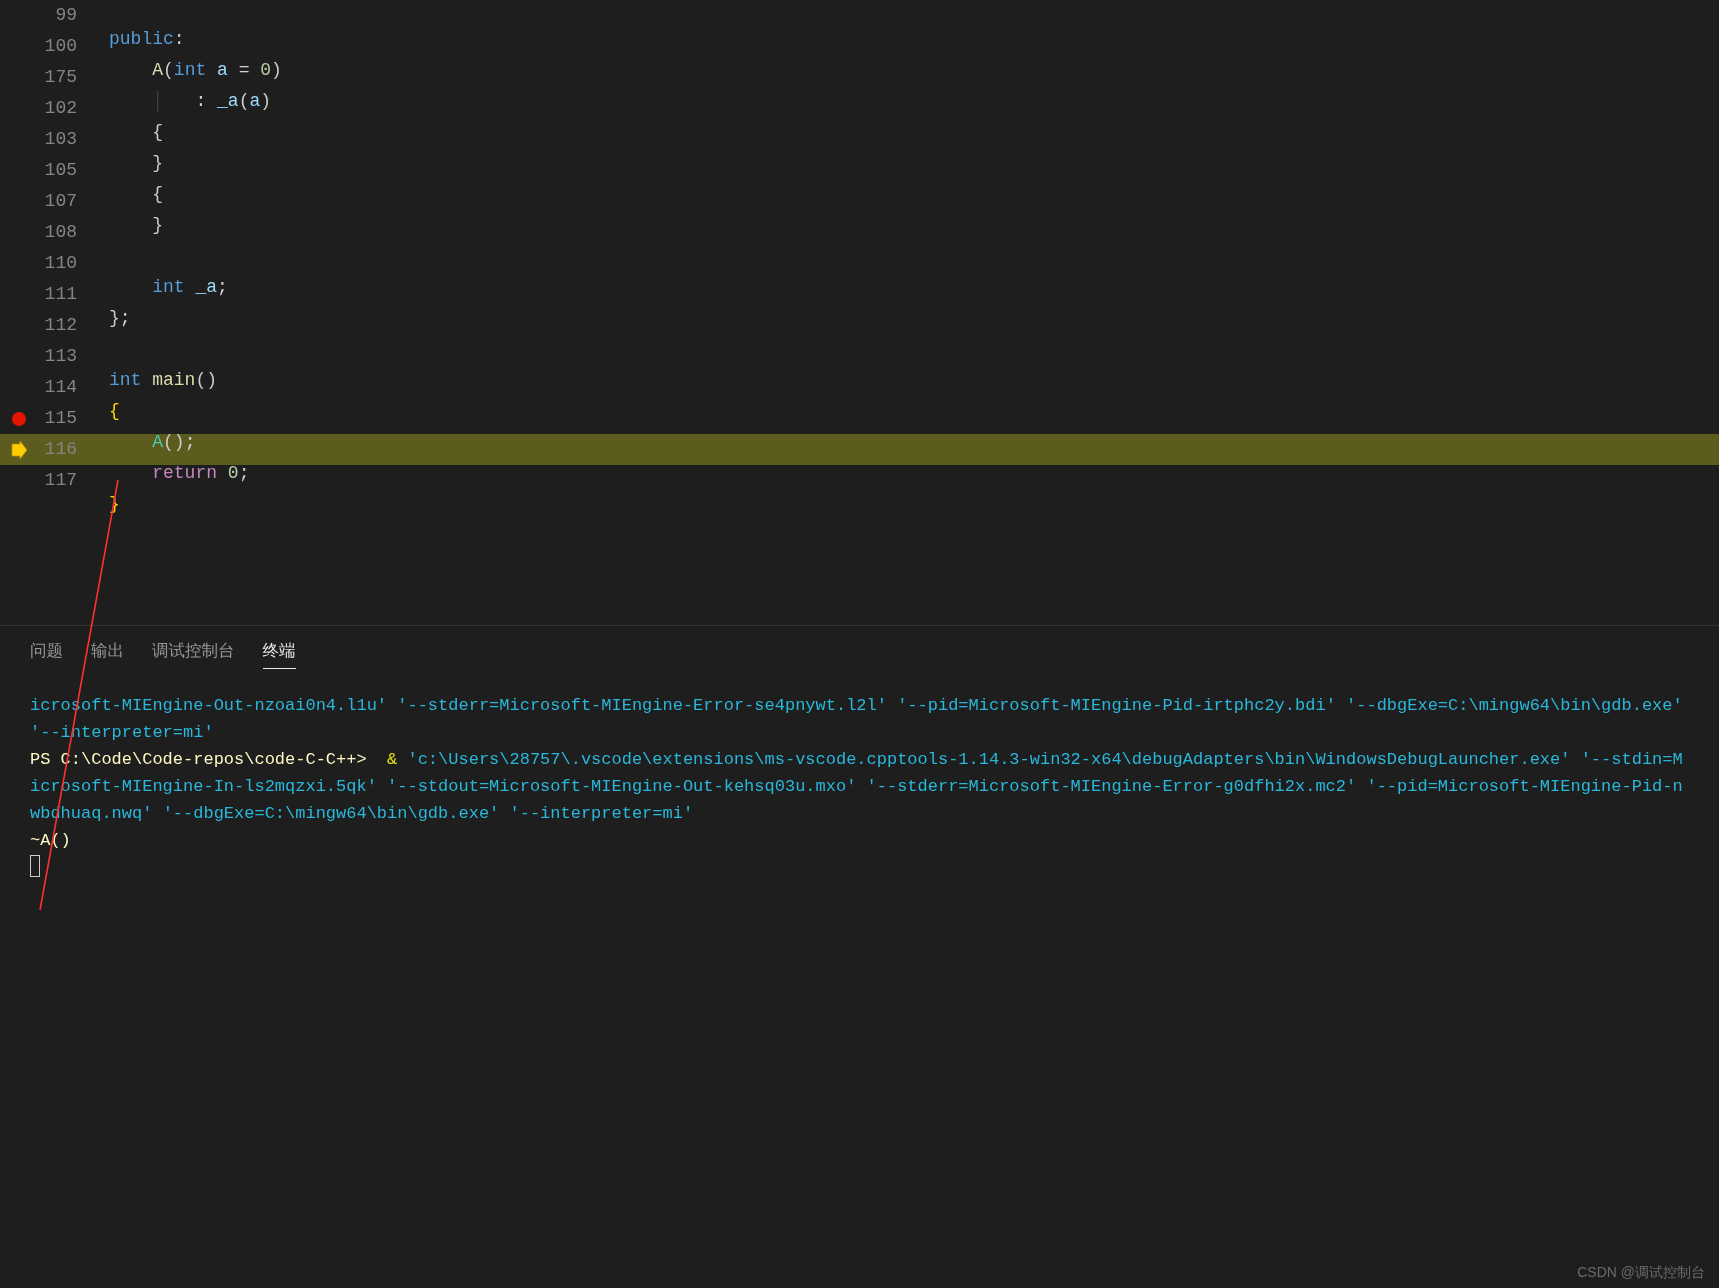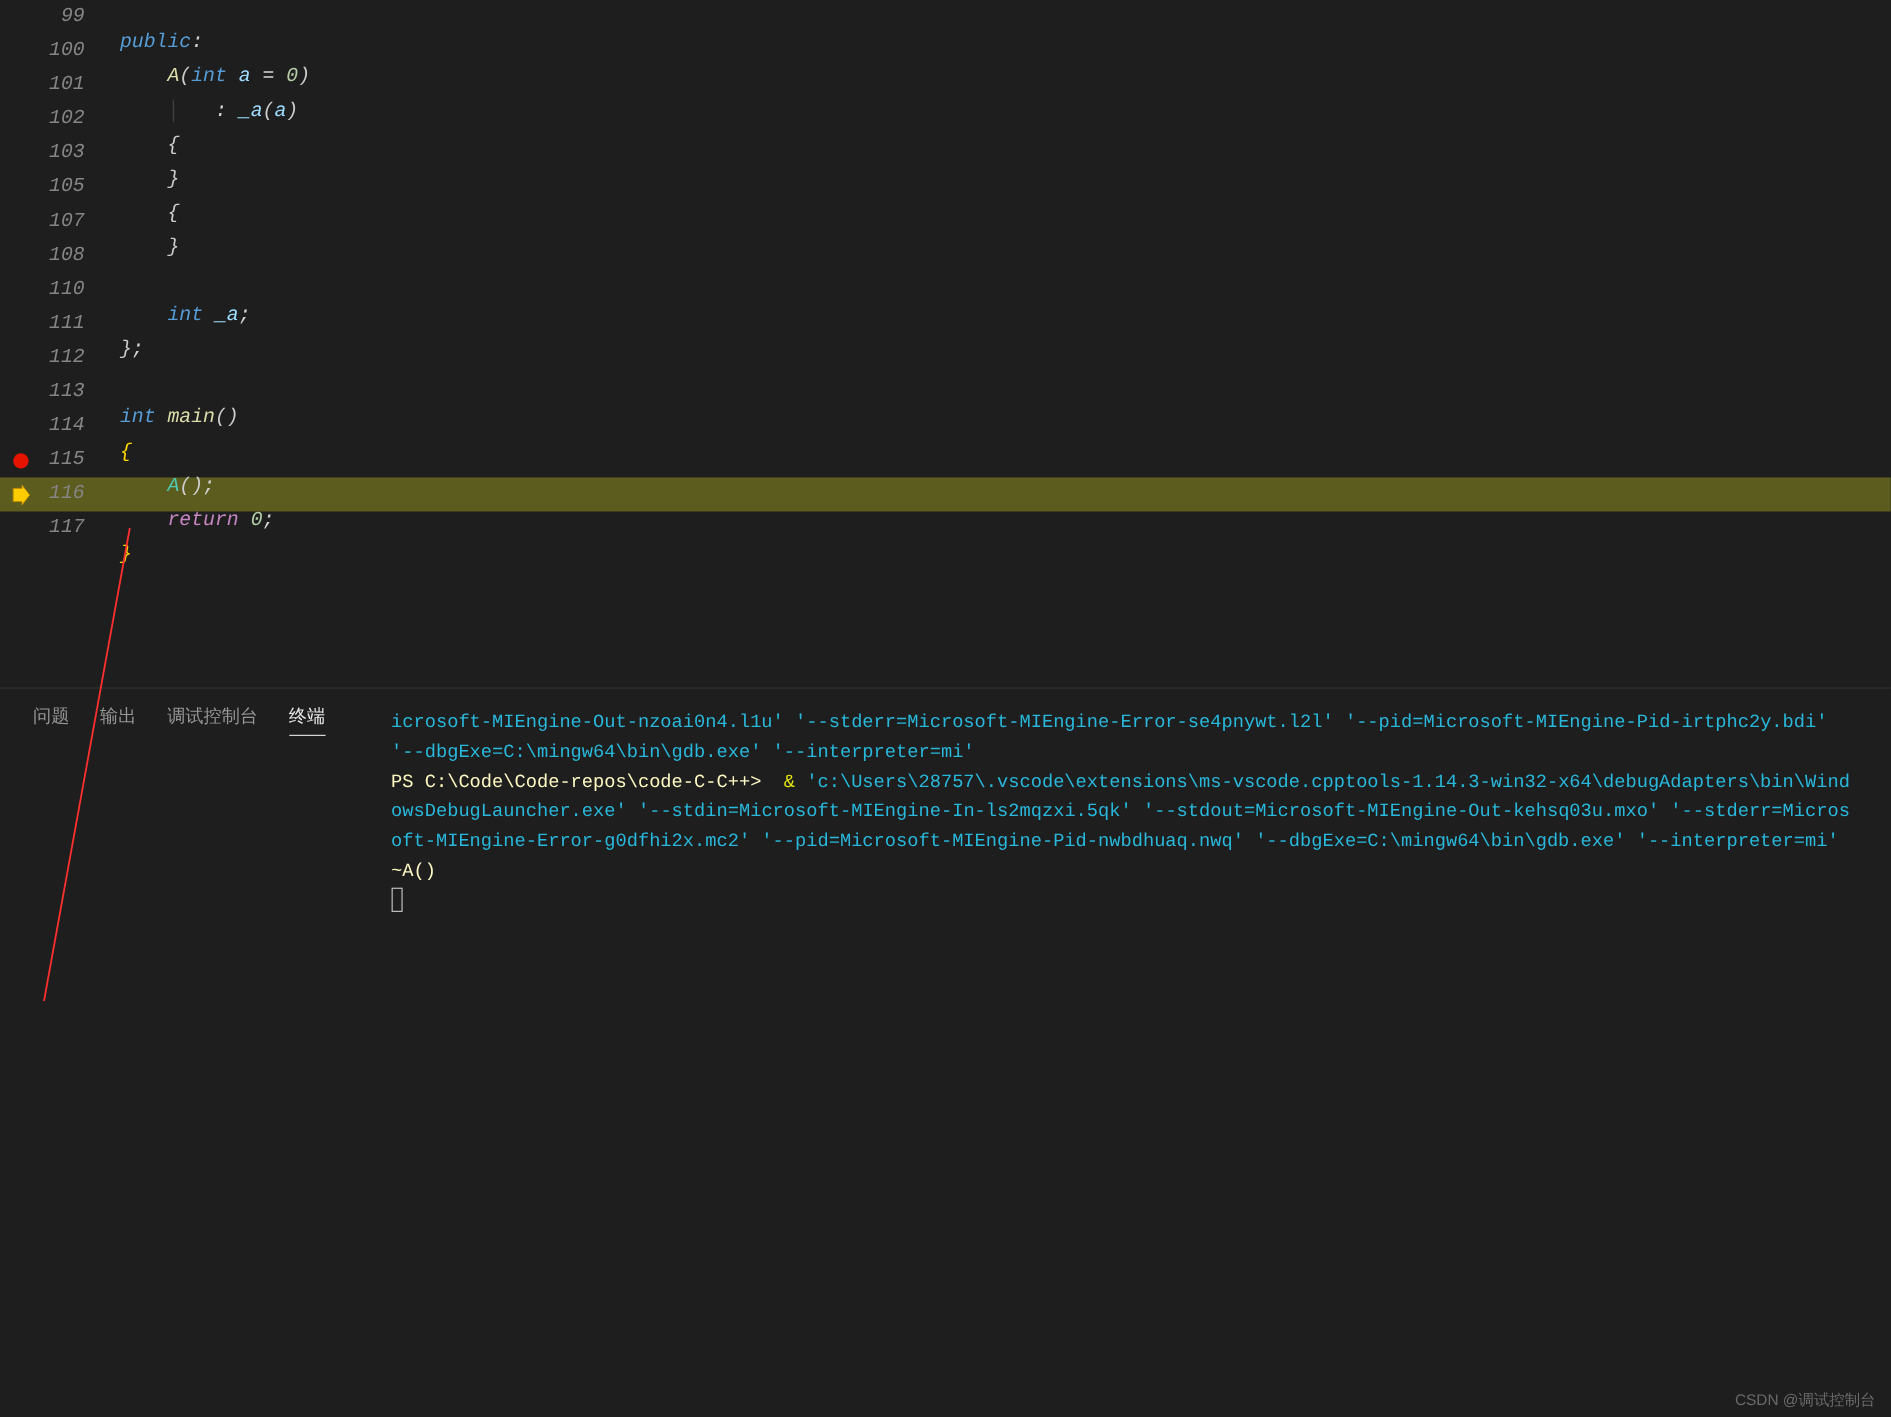--- a/index.html
+++ b/index.html
@@ -16,21 +16,20 @@
 .editor-area {
   height: 625px;
   overflow: hidden;
   position: relative;
 }
 .code-line {
   display: flex;
   height: 31px;
   line-height: 31px;
   white-space: pre;
-  font-style: italic;
 }
 .gutter {
   width: 95px;
   text-align: right;
   padding-right: 18px;
   color: #858585;
   position: relative;
   flex-shrink: 0;
 }
 .code-content {
@@ -70,21 +69,21 @@
 .op { color: #d4d4d4; }
 .num { color: #b5cea8; }
 .str { color: #ce9178; }
 .ident { color: #9cdcfe; }
 .punct { color: #d4d4d4; }
 .indent-guide { color: #404040; }
 .panel-area {
   height: 320px;
   border-top: 1px solid #333;
   display: flex;
-  flex-direction: row;
+  flex-direction: column;
 }
 .panel-tabs {
   display: flex;
   gap: 28px;
   padding: 14px 30px 0 30px;
   height: 48px;
   align-items: flex-start;
 }
 .panel-tab {
   color: #969696;
@@ -130,21 +129,21 @@
   font-size: 14px;
   font-family: 'Microsoft YaHei', sans-serif;
 }
 </style>
 </head>
 <body>
 
 <div class="editor-area" id="editor-root">
     <div class="code-line"><div class="gutter">99</div><div class="code-content"><span class="k-public">public</span><span class="punct">:</span></div></div>
     <div class="code-line"><div class="gutter">100</div><div class="code-content"><span>    </span><span class="fn-name">A</span><span class="paren">(</span><span class="k-int">int</span><span> </span><span class="ident">a</span><span class="op"> = </span><span class="num">0</span><span class="paren">)</span></div></div>
-    <div class="code-line"><div class="gutter">101</div><div class="code-content"><span>    </span><span class="indent-guide">│   </span><span class="punct">: </span><span class="ident">_a</span><span class="paren">(</span><span class="ident">a</span><span class="paren">)</span></div></div>
+    <div class="code-line"><div class="gutter">175</div><div class="code-content"><span>    </span><span class="indent-guide">│   </span><span class="punct">: </span><span class="ident">_a</span><span class="paren">(</span><span class="ident">a</span><span class="paren">)</span></div></div>
     <div class="code-line"><div class="gutter">102</div><div class="code-content"><span>    </span><span class="brace">{</span></div></div>
     <div class="code-line"><div class="gutter">103</div><div class="code-content"><span>    </span><span class="brace">}</span></div></div>
     <div class="code-line"><div class="gutter">105</div><div class="code-content"><span>    </span><span class="brace">{</span></div></div>
     <div class="code-line"><div class="gutter">107</div><div class="code-content"><span>    </span><span class="brace">}</span></div></div>
     <div class="code-line"><div class="gutter">108</div><div class="code-content"></div></div>
     <div class="code-line"><div class="gutter">110</div><div class="code-content"><span>    </span><span class="k-int">int</span><span> </span><span class="ident">_a</span><span class="punct">;</span></div></div>
     <div class="code-line"><div class="gutter">111</div><div class="code-content"><span class="brace">}</span><span class="punct">;</span></div></div>
     <div class="code-line"><div class="gutter">112</div><div class="code-content"></div></div>
     <div class="code-line"><div class="gutter">113</div><div class="code-content"><span class="k-int">int</span><span> </span><span class="fn-name">main</span><span class="paren">()</span></div></div>
     <div class="code-line"><div class="gutter">114</div><div class="code-content"><span class="brace-yellow">{</span></div></div>

